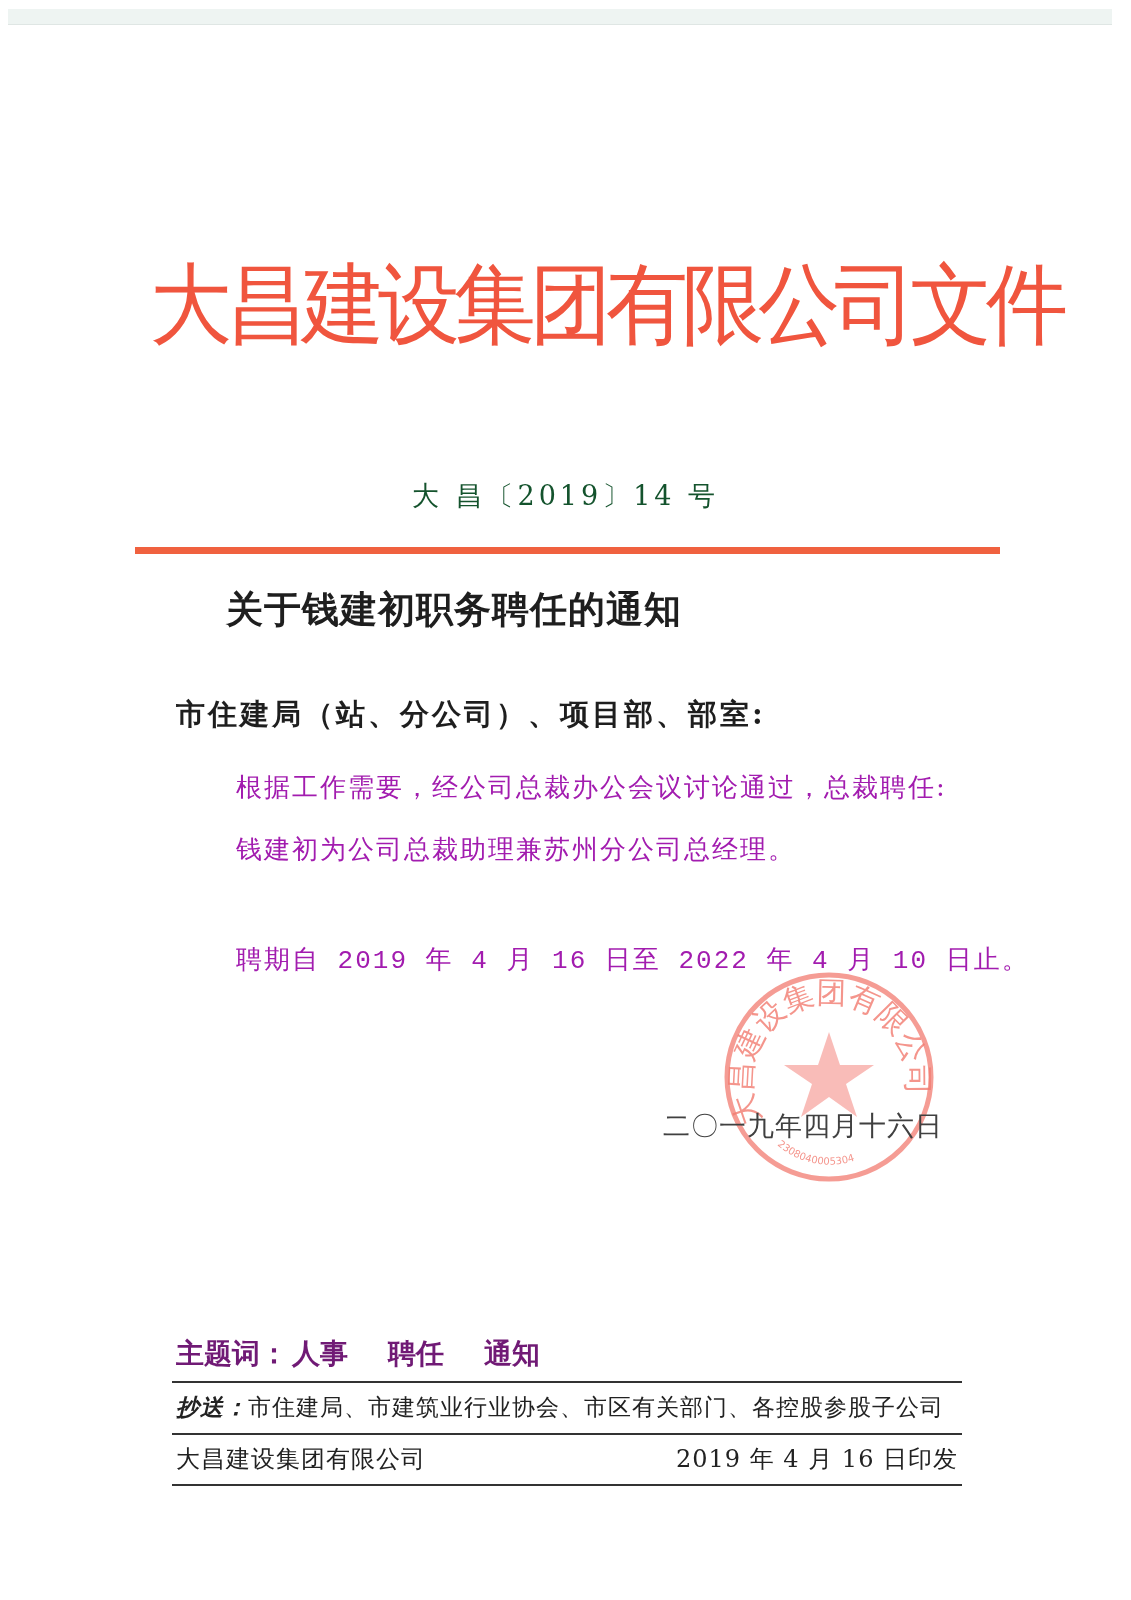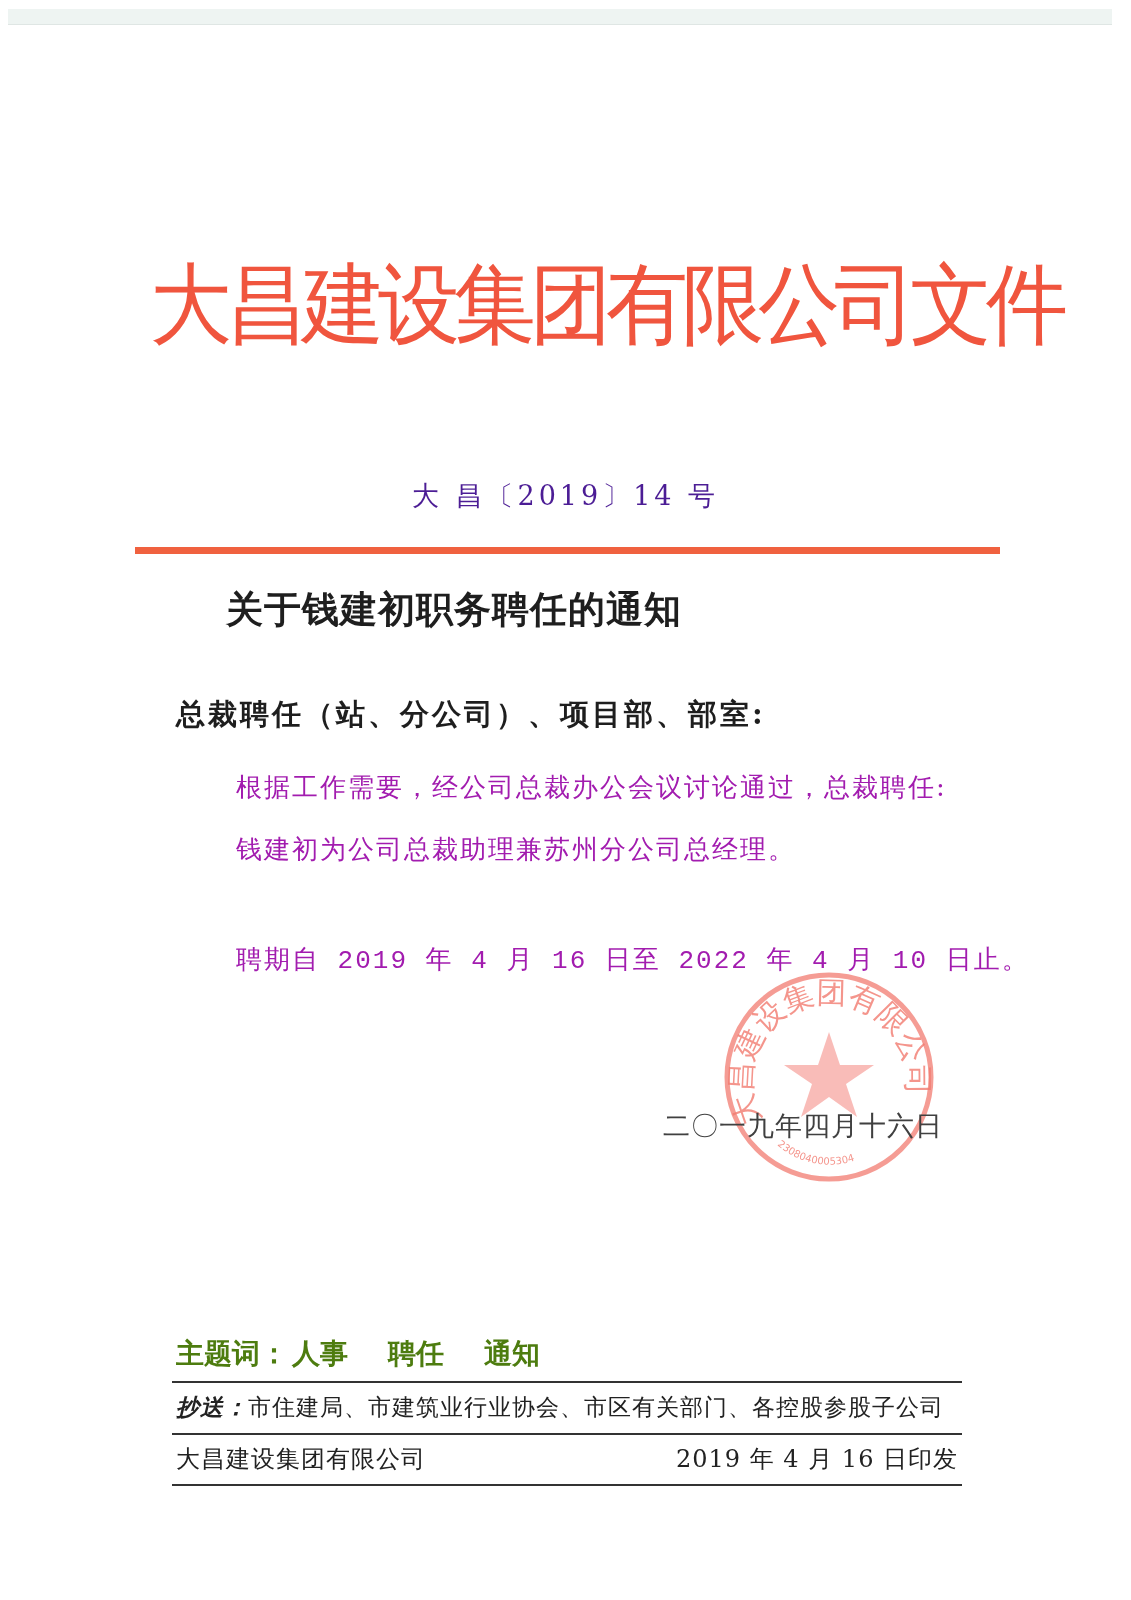--- a/index.html
+++ b/index.html
@@ -4,33 +4,33 @@
   <style>
     html, body { margin: 0; padding: 0; background: #ffffff; }
     body { width: 1131px; height: 1600px; position: relative; overflow: hidden;
            font-family: "DejaVu Serif", "Liberation Serif", serif; color: #1a1a1a; }
     .scan-strip { position: absolute; left: 8px; top: 9px; width: 1104px; height: 15px;
                   background: #eef4f2; border-bottom: 1px solid #dfe6e4; }
     .masthead { position: absolute; left: 150px; top: 255px; width: 820px; text-align: center;
                 font-family: "DejaVu Serif", serif; font-size: 82px; line-height: 100px;
                 color: #f0553e; letter-spacing: -6px; transform: scaleY(1.08); white-space: nowrap; }
     .doc-number { position: absolute; left: 0; width: 1131px; top: 478px; text-align: center;
-                  font-size: 27px; letter-spacing: 4px; color: #4c1d95; }
+                  font-size: 27px; letter-spacing: 4px; color: #14532d; }
     .red-rule { position: absolute; left: 135px; top: 547px; width: 865px; height: 7px; background: #f0613f; }
     .doc-title { position: absolute; left: 0; width: 908px; top: 585px; text-align: center;
                  font-size: 37px; font-weight: bold; color: #1e1e1e; letter-spacing: 1px; }
     .salutation { position: absolute; left: 176px; top: 695px; font-size: 29px; font-weight: bold;
                   letter-spacing: 3px; color: #1e1e1e; }
     .body-para { position: absolute; left: 236px; font-size: 26px; color: #a21caf; letter-spacing: 2px; white-space: nowrap; }
     .p1 { top: 770px; }
     .p2 { top: 832px; }
     .p3 { top: 942px; font-family: Liberation Mono, monospace; }
     .seal { position: absolute; left: 722px; top: 970px; width: 215px; height: 215px; pointer-events: none; }
     .sign-date { position: absolute; left: 663px; top: 1108px; font-size: 27px; color: #404040; letter-spacing: 1px; z-index: 2; }
-    .keywords { position: absolute; left: 176px; top: 1335px; font-size: 28px; font-weight: bold; color: #4d7c0f; }
+    .keywords { position: absolute; left: 176px; top: 1335px; font-size: 28px; font-weight: bold; color: #701a75; }
     .keywords .kw { margin-left: 4px; }
     .keywords .kw + .kw { margin-left: 40px; }
     .hr { position: absolute; left: 172px; width: 790px; height: 2px; background: #333; }
     .hr1 { top: 1381px; }
     .hr2 { top: 1433px; }
     .hr3 { top: 1484px; }
     .cc { position: absolute; left: 176px; top: 1392px; font-size: 23px; color: #222; letter-spacing: 1px; white-space: nowrap; }
     .cc .cc-label { font-weight: bold; font-style: italic; }
     .issuer { position: absolute; left: 176px; top: 1443px; font-size: 24px; color: #222; letter-spacing: 1px; }
     .issue-date { position: absolute; left: 676px; top: 1443px; font-size: 24px; color: #222; letter-spacing: 1px; }
@@ -41,21 +41,21 @@
 <div class="scan-strip"></div>
 
 <div class="masthead">大昌建设集团有限公司文件</div>
 
 <div class="doc-number">大 昌〔2019〕14 号</div>
 
 <div class="red-rule"></div>
 
 <div class="doc-title">关于钱建初职务聘任的通知</div>
 
-<div class="salutation">总裁聘任（站、分公司）、项目部、部室:</div>
+<div class="salutation">市住建局（站、分公司）、项目部、部室:</div>
 
 <div class="body-para p1">根据工作需要，经公司总裁办公会议讨论通过，总裁聘任:</div>
 <div class="body-para p2">钱建初为公司总裁助理兼苏州分公司总经理。</div>
 <div class="body-para p3">聘期自 2019 年 4 月 16 日至 2022 年 4 月 10 日止。</div>
 
 <svg class="seal" viewBox="0 0 215 215">
   <defs>
     <path id="sealArc" d="M 40 150 A 78 78 0 1 1 175 150"></path>
     <path id="sealBottom" d="M 55 175 A 80 80 0 0 0 160 175"></path>
   </defs>

